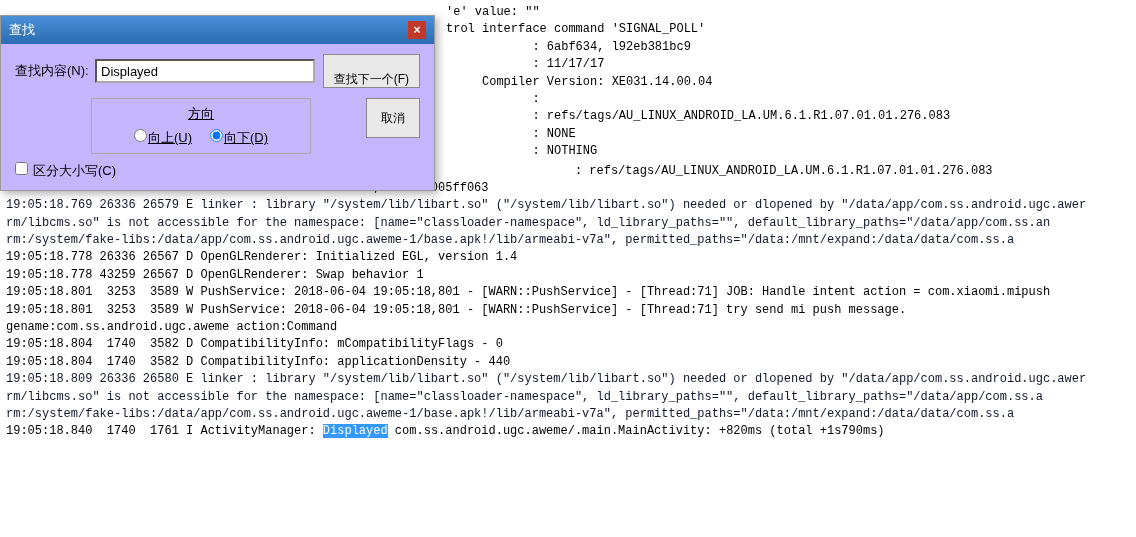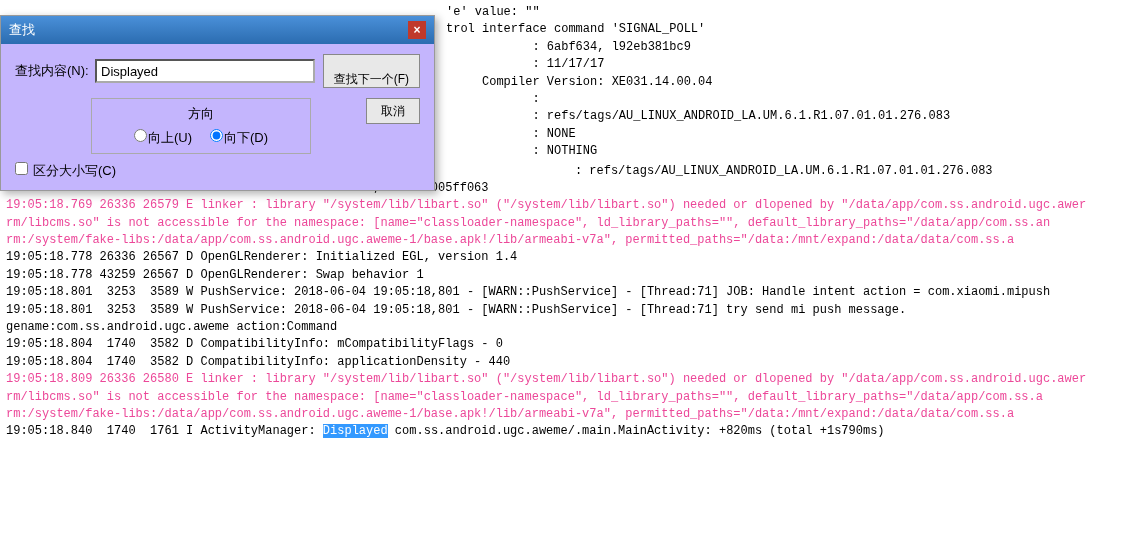--- a/index.html
+++ b/index.html
@@ -24,21 +24,21 @@
       overflow: hidden;
       color: #000;
       line-height: 1.45;
     }
 
     .log-line {
       white-space: nowrap;
       overflow: hidden;
     }
 
-    .log-line.red { color: #ec4899; }
+    .log-line.red { color: #0f172a; }
     .log-line.normal { color: #000; }
 
     .highlight-word {
       background: #3399ff;
       color: #fff;
     }
 
     
     .dialog-overlay {
       position: absolute;
@@ -105,21 +105,21 @@
       padding: 16px 10px;
       background: #e8e8e8;
       border: 1px solid #888;
       font-family: 'Microsoft YaHei', SimSun, sans-serif;
       font-size: 12px;
       cursor: pointer;
       white-space: nowrap;
     }
 
     .dialog-btn-cancel {
-      height: 26px;
+      height: 40px;
       padding: 0 14px;
       background: #e8e8e8;
       border: 1px solid #888;
       font-family: 'Microsoft YaHei', SimSun, sans-serif;
       font-size: 12px;
       cursor: pointer;
     }
 
     .radio-group {
       display: flex;
@@ -187,21 +187,21 @@
 
     <div style="display:flex; align-items:center; margin-bottom:10px; position:relative;justify-content:space-between;">
       <label class="dialog-label">查找内容(N):</label>
       <input class="dialog-input" type="text" value="Displayed" style="width: 240px;">
       <button class="dialog-btn-find" style="margin-left:8px; min-width:90px;">查找下一个(F)</button>
     </div>
 
     <div style="display:flex; align-items:flex-start;">
       <div style="flex:1;">
 
-        <div style="display:flex; flex-direction:column; align-items:center; border:1px solid #aaa; padding:6px 10px; width:220px; margin-left:76px;">
+        <div style="display:flex; flex-direction:column; align-items:center; border:1px solid #aaa; padding:6px 10px; width:220px; margin-left:76px;text-decoration:underline;">
           <div style="font-family:'Microsoft YaHei',SimSun,sans-serif; font-size:13px; margin-bottom:6px;">方向</div>
           <div class="radio-group">
             <label class="radio-option">
               <input type="radio" name="direction" value="up" style="">
               <span>向上(U)</span>
             </label>
             <label class="radio-option">
               <input type="radio" name="direction" value="down" checked="" style="">
               <span>向下(D)</span>
             </label>

